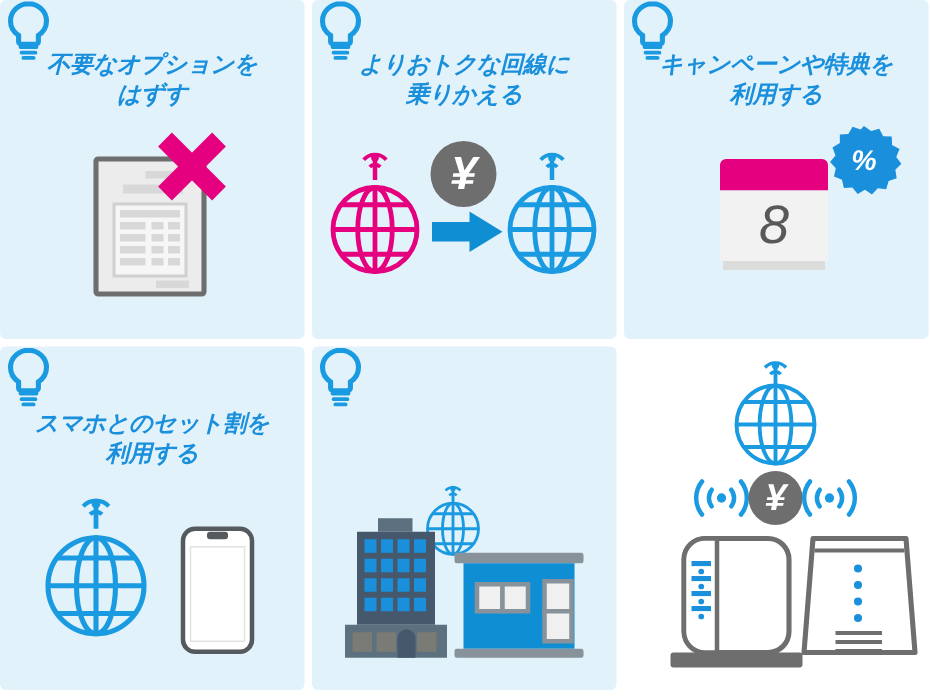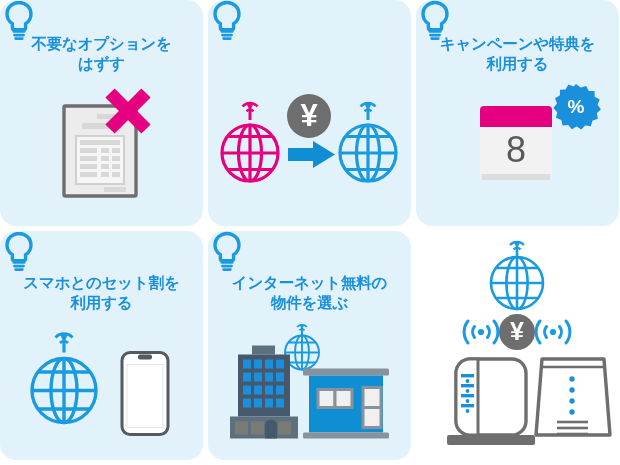--- a/index.html
+++ b/index.html
@@ -16,22 +16,23 @@
     display:grid;
     grid-template-columns:203px 203px 203px;
     grid-template-rows:226px 229px;
     column-gap:5px;
     row-gap:5px;
     box-sizing:border-box;
   }
   .card{
     position:relative;
     background:#e2f2fb;
-    border-radius:16px;
+    border-radius:4px;
     overflow:visible;
+    font-style:italic;
   }
   .card.plain{background:#ffffff;}
 
   
   .bulb{
     position:absolute;
     left:-2px;top:-3px;
     width:42px;height:46px;
     z-index:6;
   }
@@ -103,20 +104,22 @@
     </div>
   </div>
 
   <div class="card" data-row="1">
     <div class="bulb">
       <svg viewBox="0 0 42 46">
         <path d="M21 5.5c-6.6 0-12 5.1-12 11.4 0 4.1 2.1 7.6 5.4 9.7v4.1c0 1 .9 1.9 2 1.9h9.2c1.1 0 2-.9 2-1.9v-4.1c3.3-2.1 5.4-5.6 5.4-9.7 0-6.3-5.4-11.4-12-11.4z" fill="none" stroke="#1a9ae0" stroke-width="3.4"></path>
         <path d="M15.7 34.4h10.6M16.4 38.1h9.2M17.6 41.6h6.8" fill="none" stroke="#1a9ae0" stroke-width="2.6" stroke-linecap="round"></path>
       </svg>
     </div>
+    <div class="title">よりおトクな回線に
+乗りかえる</div>
     <div class="art">
       <svg viewBox="0 0 203 142" preserveAspectRatio="xMidYMid meet">
 
         <g stroke="#e4007f" fill="none" stroke-width="2.6">
           <path d="M42 36v-14" stroke-width="3"></path>
           <path d="M34.5 22.5a10 10 0 0 1 15 0"></path>
           <path d="M38.5 27.2a5 5 0 0 1 7 0"></path>
           <circle cx="42" cy="21" r="2.6" fill="#e4007f" stroke="none"></circle>
         </g>
         <g stroke="#e4007f" fill="none" stroke-width="3.2">
@@ -210,22 +213,20 @@
     </div>
   </div>
 
   <div class="card" data-row="2">
     <div class="bulb">
       <svg viewBox="0 0 42 46">
         <path d="M21 5.5c-6.6 0-12 5.1-12 11.4 0 4.1 2.1 7.6 5.4 9.7v4.1c0 1 .9 1.9 2 1.9h9.2c1.1 0 2-.9 2-1.9v-4.1c3.3-2.1 5.4-5.6 5.4-9.7 0-6.3-5.4-11.4-12-11.4z" fill="none" stroke="#1a9ae0" stroke-width="3.4"></path>
         <path d="M15.7 34.4h10.6M16.4 38.1h9.2M17.6 41.6h6.8" fill="none" stroke="#1a9ae0" stroke-width="2.6" stroke-linecap="round"></path>
       </svg>
     </div>
-    <div class="title">インターネット無料の
-物件を選ぶ</div>
     <div class="art">
       <svg viewBox="0 0 203 142" preserveAspectRatio="xMidYMid meet">
 
         <g stroke="#1a9ae0" fill="none" stroke-width="1.7">
           <path d="M94 19v-9" stroke-width="2"></path>
           <path d="M89 10.5a6.8 6.8 0 0 1 10 0"></path>
           <path d="M91.5 13.8a3.4 3.4 0 0 1 5 0"></path>
           <circle cx="94" cy="9.2" r="1.8" fill="#1a9ae0" stroke="none"></circle>
         </g>
         <g stroke="#1a9ae0" fill="none" stroke-width="1.9">

